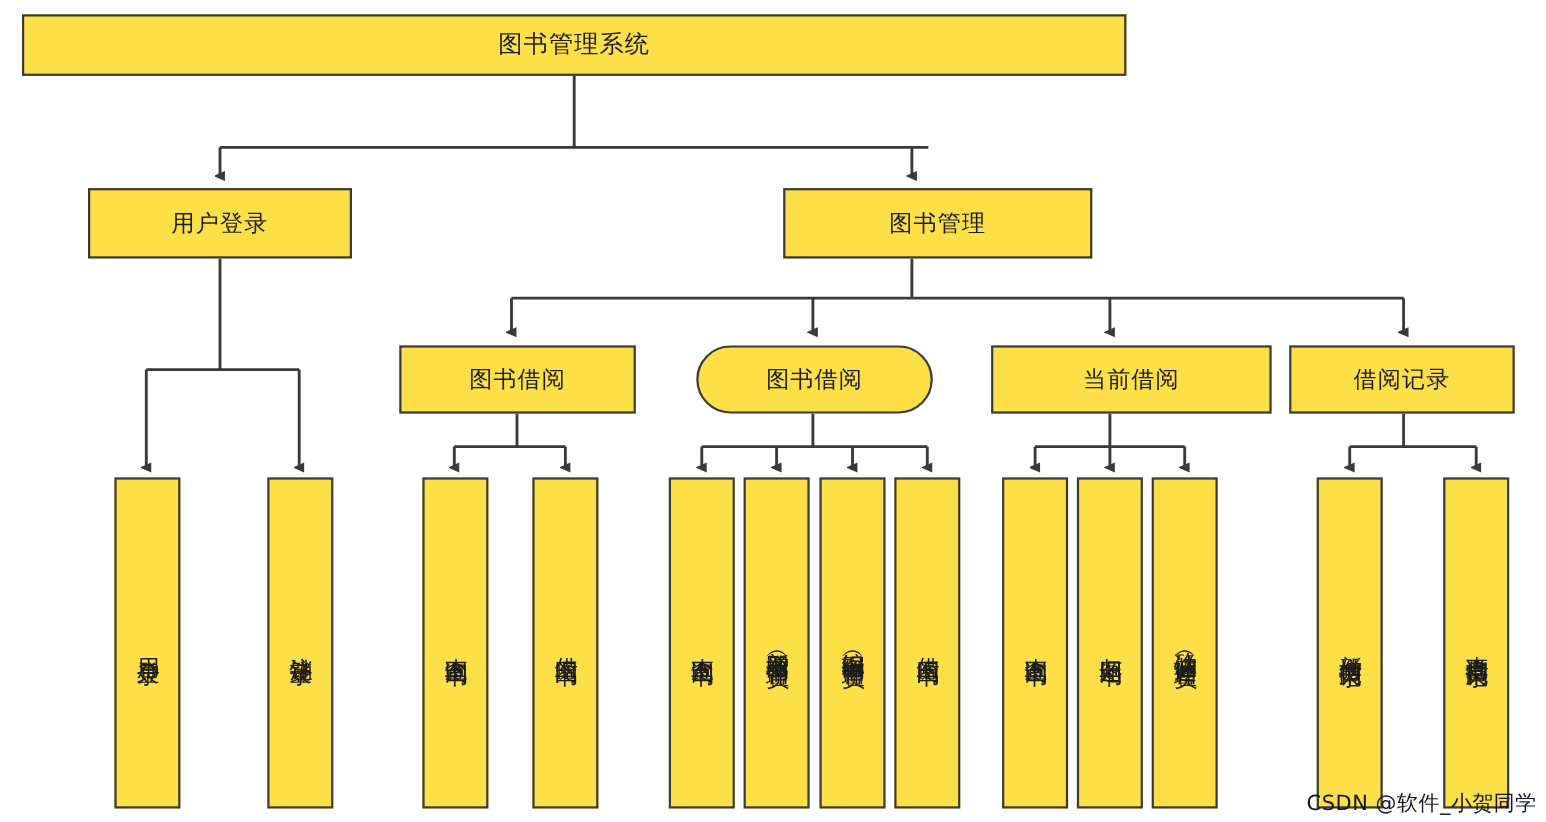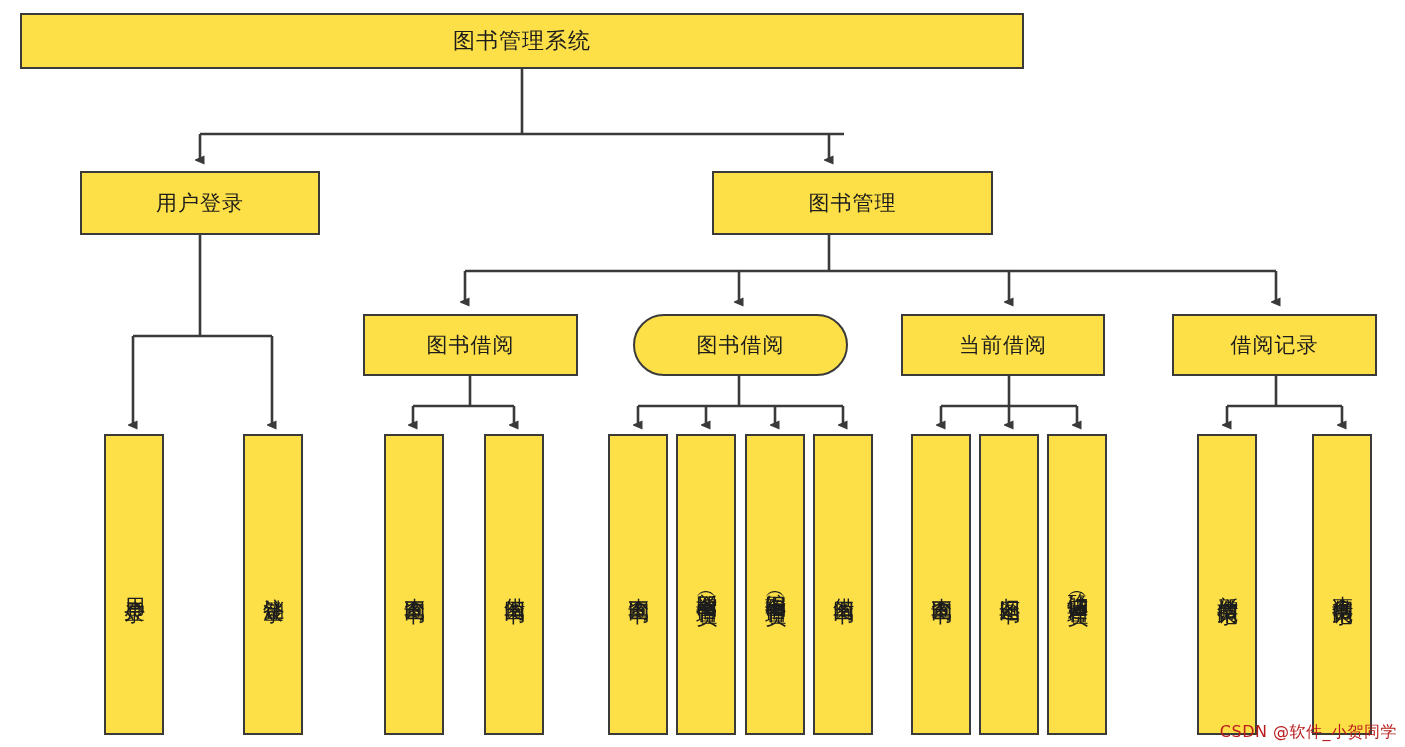--- a/index.html
+++ b/index.html
@@ -54,22 +54,22 @@
     line-height: 1.12;
     letter-spacing: 2px;
     white-space: normal;
     max-height: 292px;
     text-align: center;
   }
   #watermark {
     position: absolute;
     right: 8px;
     bottom: 4px;
-    font-size: 16px;
-    color: #b91c1c;
+    font-size: 19px;
+    color: #0f172a;
     letter-spacing: 0.5px;
     z-index: 5;
     white-space: nowrap;
   }
 </style>
 </head>
 <body>
 
 <div id="canvas">
 
@@ -133,21 +133,21 @@
   <div class="node" style="left:712px; top:171px; width:281px; height:64px;">
     <span class="label">图书管理</span>
   </div>
 
   <div class="node" style="left:363px; top:314px; width:215px; height:62px;">
     <span class="label">图书借阅</span>
   </div>
   <div class="node" style="left:633px; top:314px; width:215px; height:62px;border-radius:31px;">
     <span class="label">图书借阅</span>
   </div>
-  <div class="node" style="left:901px; top:314px; width:204px; height:62px;text-align:right;">
+  <div class="node" style="left:901px; top:314px; width:255px; height:62px;text-align:right;">
     <span class="label">当前借阅</span>
   </div>
   <div class="node" style="left:1172px; top:314px; width:205px; height:62px;">
     <span class="label">借阅记录</span>
   </div>
 
   <div class="node leaf" style="left:104px; top:434px; width:60px; height:301px;">
     <span class="label">用户登录</span>
   </div>
   <div class="node leaf" style="left:243px; top:434px; width:60px; height:301px;">

